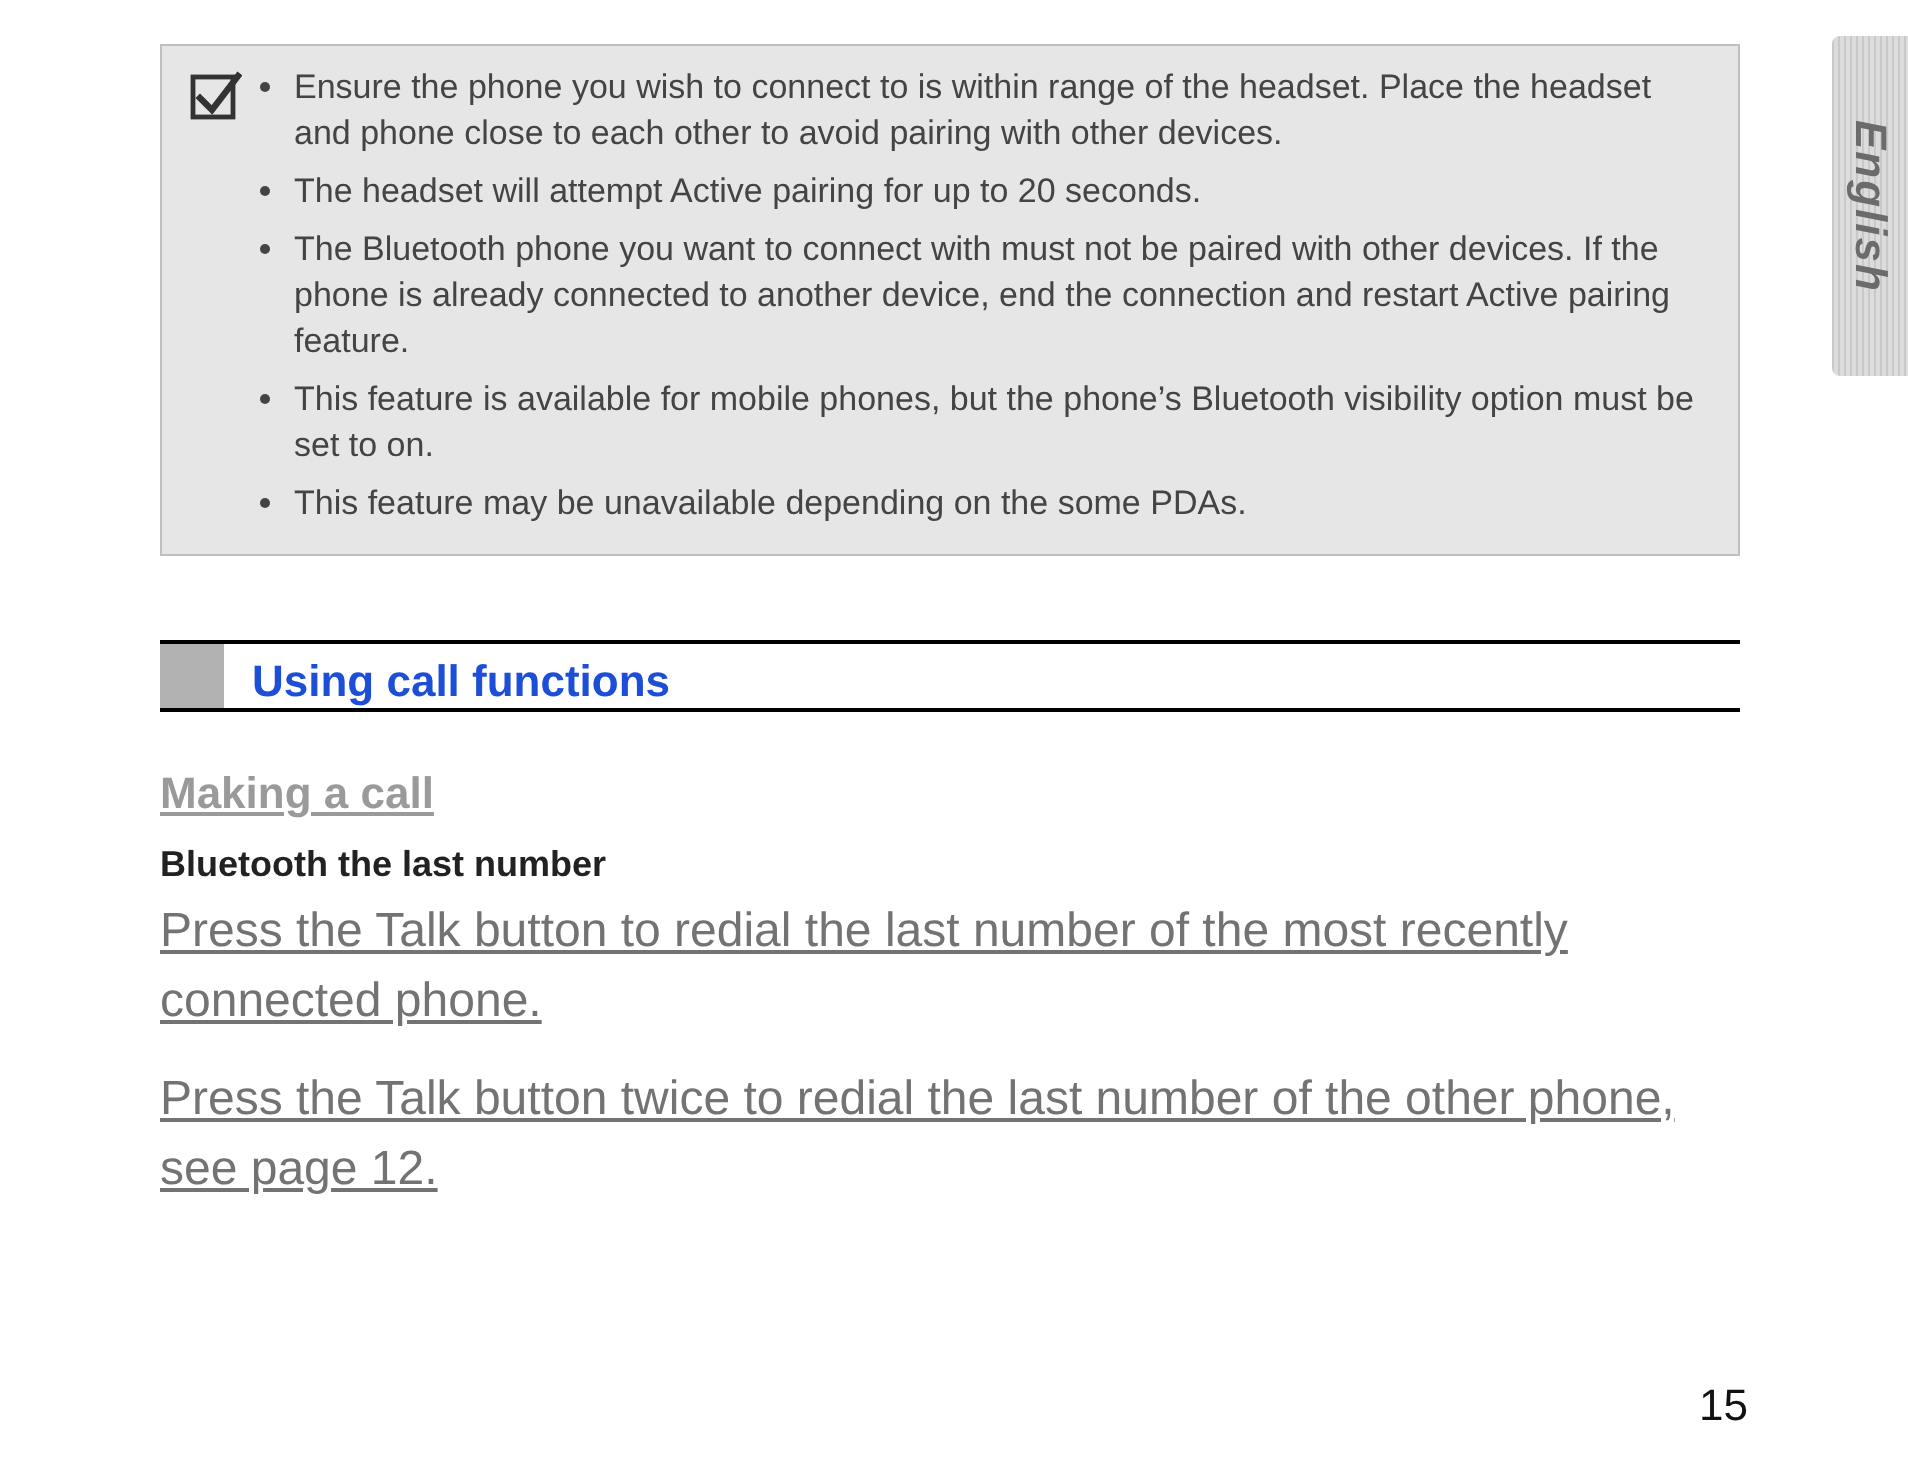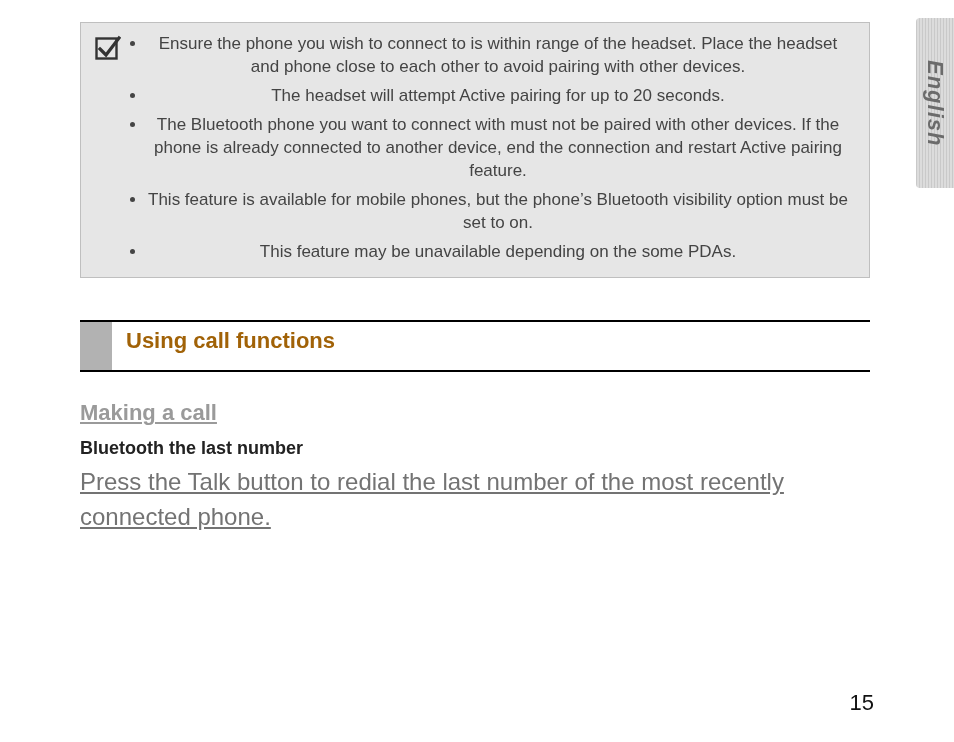--- a/index.html
+++ b/index.html
@@ -16,21 +16,20 @@
   left:80px; top:22px;
   width:790px;
 }
 
 .info-box{
   background:#e6e6e6;
   border:1px solid #bfbfbf;
   padding:10px 14px 14px 14px;
   display:flex;
   align-items:flex-start;
-  text-align:center;
 }
 .check-icon{
   flex:0 0 34px;
   margin-top:2px;
 }
 .check-icon svg{display:block}
 .info-list{
   margin:0;
   padding:0 0 0 18px;
   list-style:disc;
@@ -52,22 +51,22 @@
   border-bottom:2px solid #000;
 }
 .section-bar .lead{
   width:32px;
   background:#b2b2b2;
 }
 .section-bar .title{
   flex:1;
   font-size:22px;
   font-weight:bold;
-  color:#a16207;
-  padding:6px 0 16px 14px;
+  color:#1d4ed8;
+  padding:6px 0 0 14px;
 }
 
 .sub1{
   margin-top:28px;
   font-size:22px;
   font-weight:bold;
   color:#9a9a9a;
   text-decoration:underline;
 }
 
@@ -149,16 +148,17 @@
   <div class="section-bar">
     <div class="lead"></div>
     <div class="title">Using call functions</div>
   </div>
 
   <div class="sub1">Making a call</div>
 
   <div class="sub2">Bluetooth the last number</div>
 
   <p class="body">Press the Talk button to redial the last number of the most recently connected phone.</p>
+  <p class="body">Press the Talk button twice to redial the last number of the other phone, see page 12.</p>
 
 </div>
 
 <div class="page-num">15</div>
 
 </body></html>

